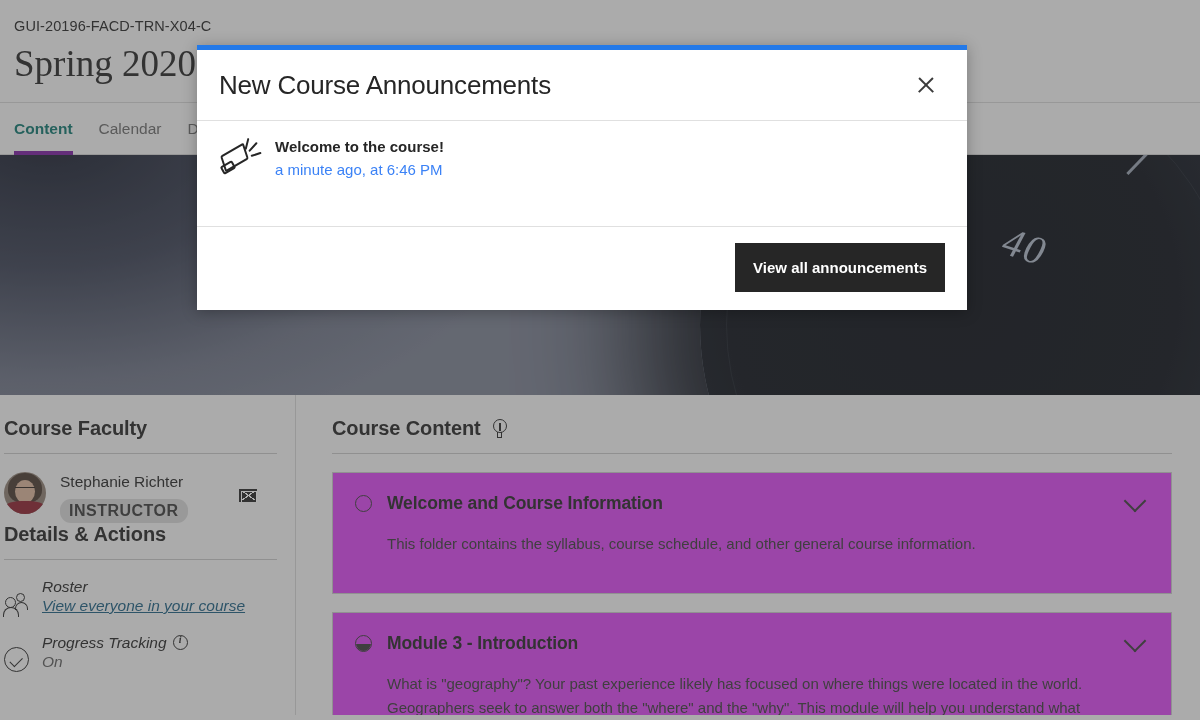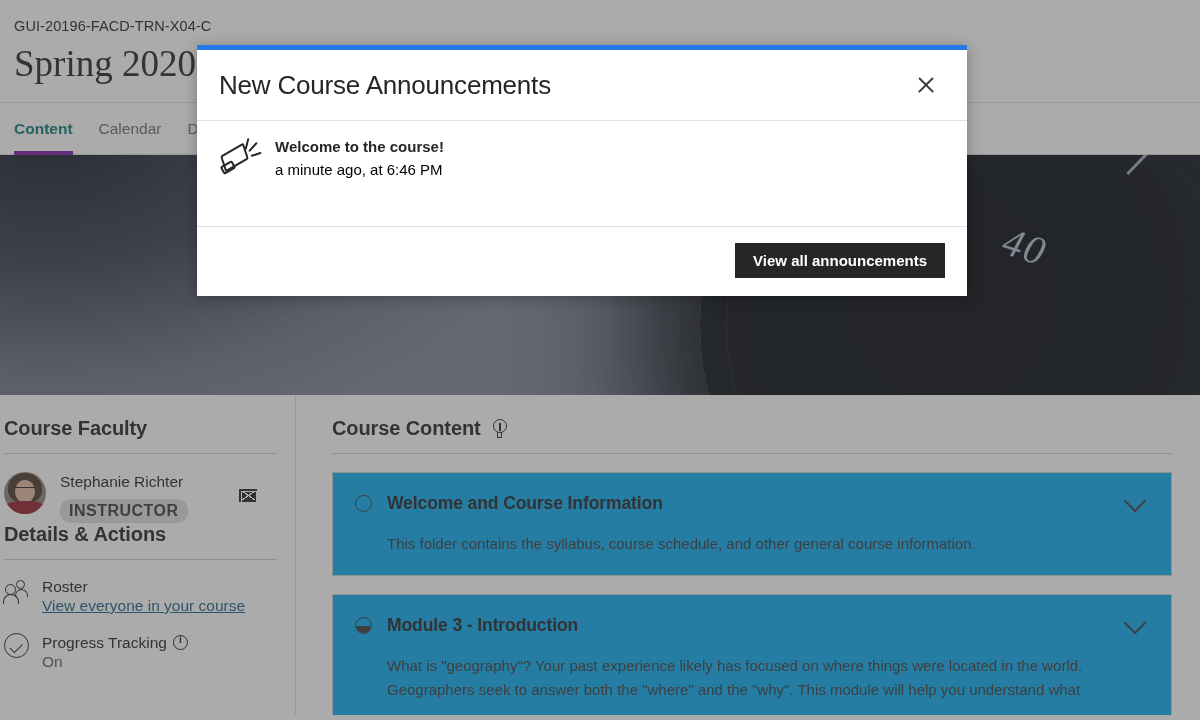--- a/index.html
+++ b/index.html
@@ -230,22 +230,23 @@
     width: 13px; height: 9px;
     background:
       linear-gradient(to bottom right, transparent 46%, #ffffff 46%, #ffffff 54%, transparent 54%),
       linear-gradient(to bottom left, transparent 46%, #ffffff 46%, #ffffff 54%, transparent 54%);
   }
 
   .details-head { }
 
   .detail-item {
     display: flex;
-    align-items: flex-start;
+    align-items: flex-end;
     margin-top: 16px;
+    font-style: italic;
   }
   .detail-icon {
     flex: 0 0 26px;
     width: 26px; height: 26px;
     margin-right: 12px;
     position: relative;
     margin-top: 1px;
   }
   .detail-text { padding-top: 1px; }
   .detail-label {
@@ -361,22 +362,22 @@
   .bulb .fil {
     position: absolute;
     left: 6px; top: 4px;
     width: 2px; height: 8px;
     background: #262626;
   }
 
   .card {
     margin-top: 18px;
     border: 1px solid #c9c9c9;
-    background: #0ea5e9;
-    padding: 20px 22px 20px 22px;
+    background: #d946ef;
+    padding: 20px 22px 38px 22px;
   }
   .card-head {
     display: flex;
     align-items: center;
   }
   .status-circle {
     flex: 0 0 17px;
     width: 17px; height: 17px;
     border: 1.8px solid #3b3b3b;
     border-radius: 50%;
@@ -505,21 +506,21 @@
 
   .ann-text { margin-left: 10px; }
   .ann-title {
     font-size: 15px;
     font-weight: 700;
     color: #262626;
     line-height: 1.35;
   }
   .ann-time {
     font-size: 15px;
-    color: #000000;
+    color: #3b82f6;
     line-height: 1.4;
     margin-top: 2px;
   }
   .ann-body {
     margin-top: 22px;
     padding: 0 2px 14px 40px;
     font-size: 15px;
     color: #262626;
     line-height: 1.45;
     border-bottom: 1px solid #e0e0e0;
@@ -529,21 +530,21 @@
     border-top: 1px solid #e0e0e0;
     padding: 16px 22px 18px 22px;
     display: flex;
     justify-content: flex-end;
   }
   .btn-primary {
     background: #262626;
     color: #ffffff;
     font-size: 15px;
     font-weight: 700;
-    padding: 9px 18px;
+    padding: 16px 18px;
     border: none;
     font-family: "Liberation Sans", sans-serif;
     cursor: pointer;
   }
 </style>
 </head>
 <body>
 
 <div id="page">
 

